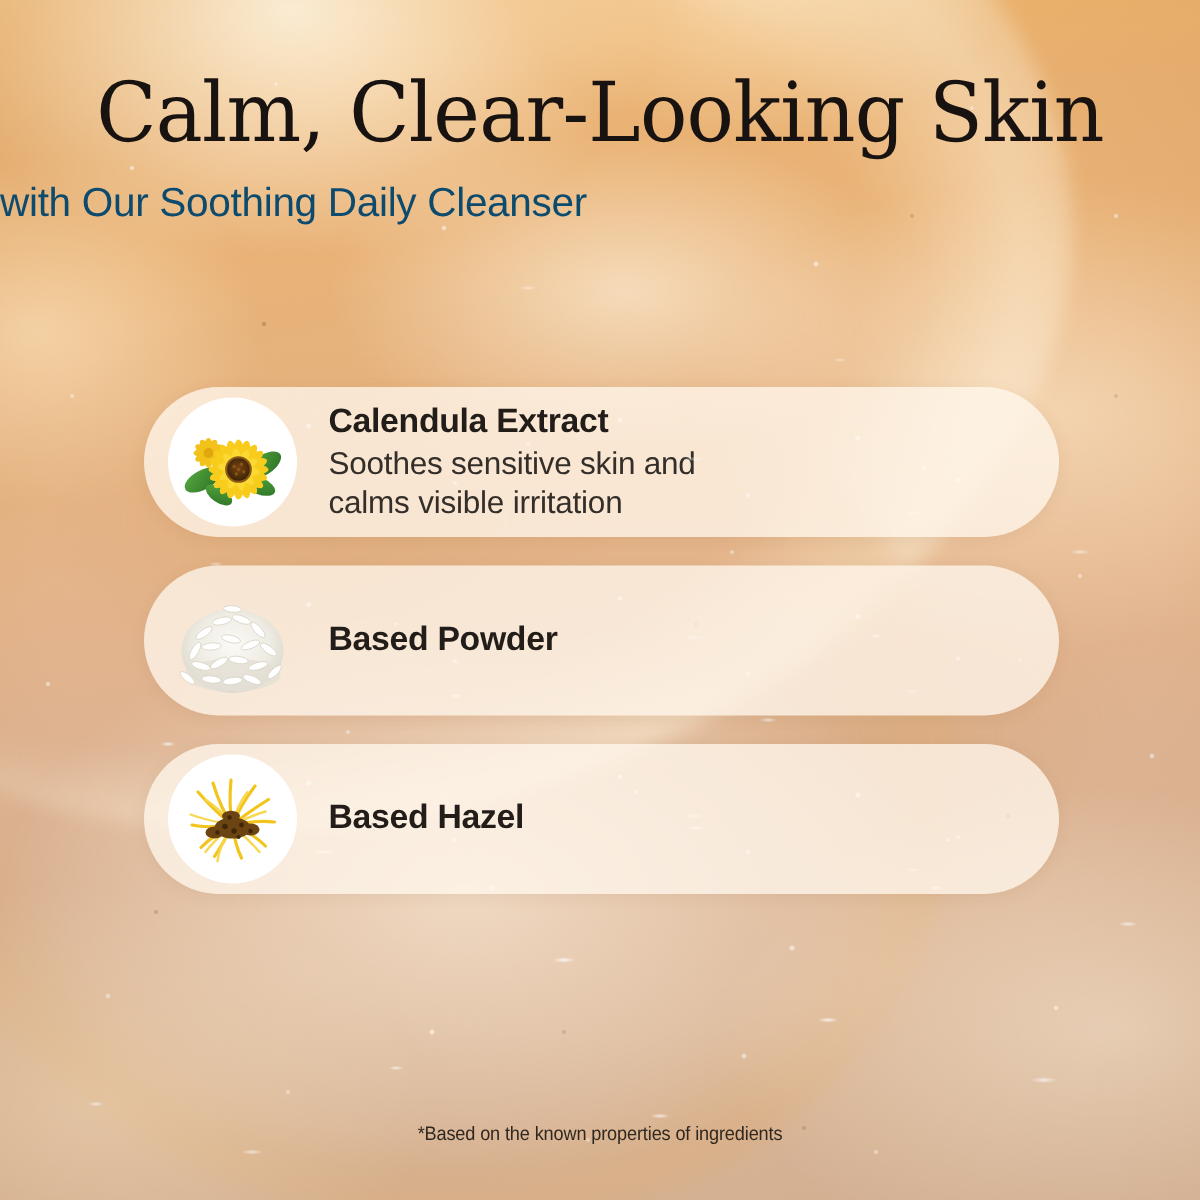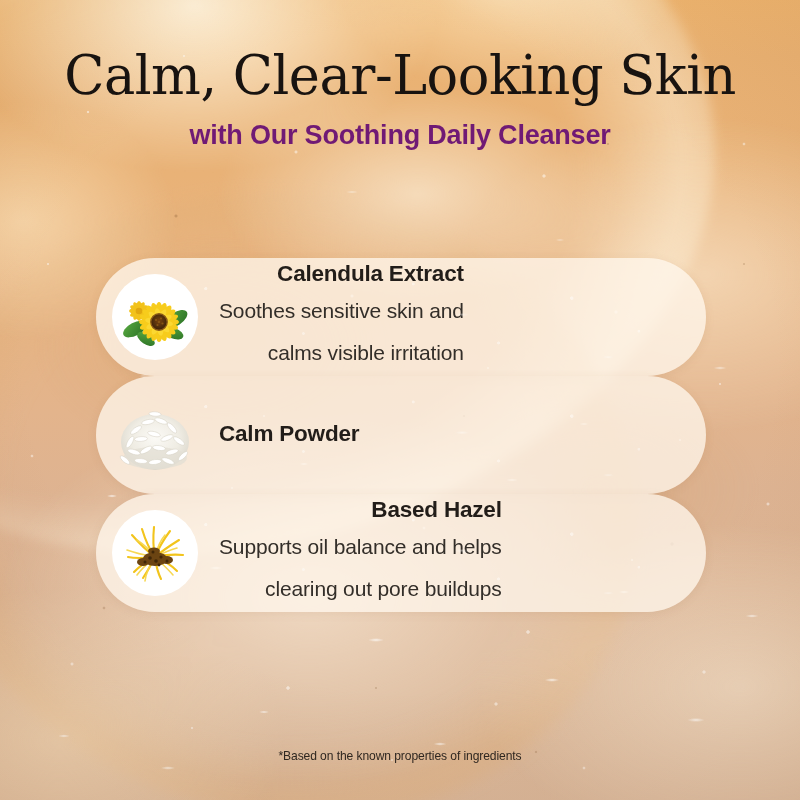--- a/index.html
+++ b/index.html
@@ -157,45 +157,44 @@
     font-family:"DejaVu Serif", serif;
     font-size:55px;
     line-height:62px;
     font-weight:400;
     letter-spacing:-0.5px;
     color:#181310;
     transform:scaleX(.955);
   }
   .subhead {
     position:absolute; top:118px; left:0; width:800px;
-    text-align:center;
     font-size:27px;
     line-height:34px;
-    font-weight:700;
+    font-weight:400;
     letter-spacing:-0.2px;
-    color:#701a75;
+    color:#0c4a6e;
   }
 
   
   .cards {
     position:absolute;
     left:96px; top:258px;
     width:610px;
   }
   .card {
     position:relative;
     width:610px;
-    height:118px;
+    height:100px;
+    margin-bottom:19px;
     border-radius:59px;
     background:rgba(255,247,237,.76);
     box-shadow:0 2px 10px rgba(150,100,55,.10);
     display:flex;
     align-items:center;
     overflow:hidden;
-    text-align:right;
   }
   .card::after {      
     content:"";
     position:absolute; inset:0;
     pointer-events:none;
     opacity:.5;
     background-image:
       radial-gradient(circle at 18% 26%, rgba(255,255,255,.9) 0 1.3px, transparent 1.9px),
       radial-gradient(circle at 34% 64%, rgba(255,255,255,.8) 0 1.1px, transparent 1.7px),
       radial-gradient(circle at 52% 22%, rgba(255,255,255,.85) 0 1.2px, transparent 1.8px),
@@ -224,21 +223,21 @@
   .ing-title {
     font-size:22.5px;
     line-height:28px;
     font-weight:700;
     letter-spacing:-0.2px;
     color:#221d19;
     margin-bottom:2px;
   }
   .ing-desc {
     font-size:21px;
-    line-height:42px;
+    line-height:26px;
     font-weight:400;
     letter-spacing:-0.15px;
     color:#332e29;
     white-space:pre-line;
   }
 
   
   .footnote {
     position:absolute;
     left:0; top:747px; width:800px;
@@ -370,21 +369,21 @@
             <ellipse cx="29" cy="69" rx="6.5" ry="2.4" transform="rotate(6 29 69)"></ellipse>
             <ellipse cx="43" cy="70" rx="6.5" ry="2.4" transform="rotate(-8 43 70)"></ellipse>
             <ellipse cx="56" cy="69" rx="6.5" ry="2.4" transform="rotate(22 56 69)"></ellipse>
             <ellipse cx="13" cy="68" rx="6" ry="2.2" transform="rotate(40 13 68)"></ellipse>
             <ellipse cx="71" cy="64" rx="6" ry="2.2" transform="rotate(-44 71 64)"></ellipse>
             <ellipse cx="43" cy="22" rx="6" ry="2.2" transform="rotate(4 43 22)"></ellipse>
           </g>
         </svg>
       </div>
       <div class="card-text">
-        <div class="ing-title">Calm Powder</div>
+        <div class="ing-title">Based Powder</div>
       </div>
     </div>
 
     <div class="card">
       <div class="card-icon on-white">
         <svg width="80" height="80" viewBox="0 0 80 80">
           <g stroke="#f2c41c" stroke-width="2.1" stroke-linecap="round" fill="none">
             <path d="M40 44 C32 38 24 30 17 22"></path>
             <path d="M40 44 C34 36 30 26 27 16"></path>
             <path d="M40 44 C38 34 38 24 39 14"></path>
@@ -418,22 +417,20 @@
             <circle cx="46" cy="44" r="1.6"></circle>
               <circle cx="30" cy="49" r="1.5"></circle>
             <circle cx="52" cy="48" r="1.5"></circle>
               <circle cx="38" cy="39" r="1.5"></circle>
             <circle cx="44" cy="52" r="1.4"></circle>
           </g>
         </svg>
       </div>
       <div class="card-text">
         <div class="ing-title">Based Hazel</div>
-        <div class="ing-desc">Supports oil balance and helps
-clearing out pore buildups</div>
       </div>
     </div>
 
   </div>
 
   <div class="footnote">*Based on the known properties of ingredients</div>
 
 </div>
 
 </body></html>

